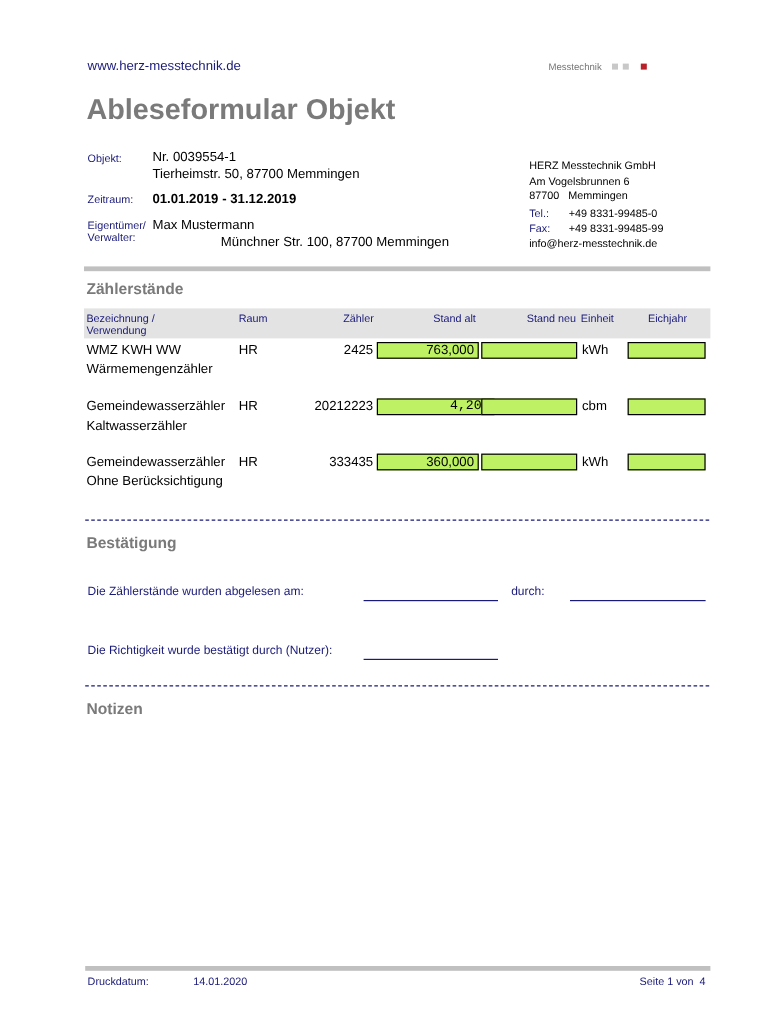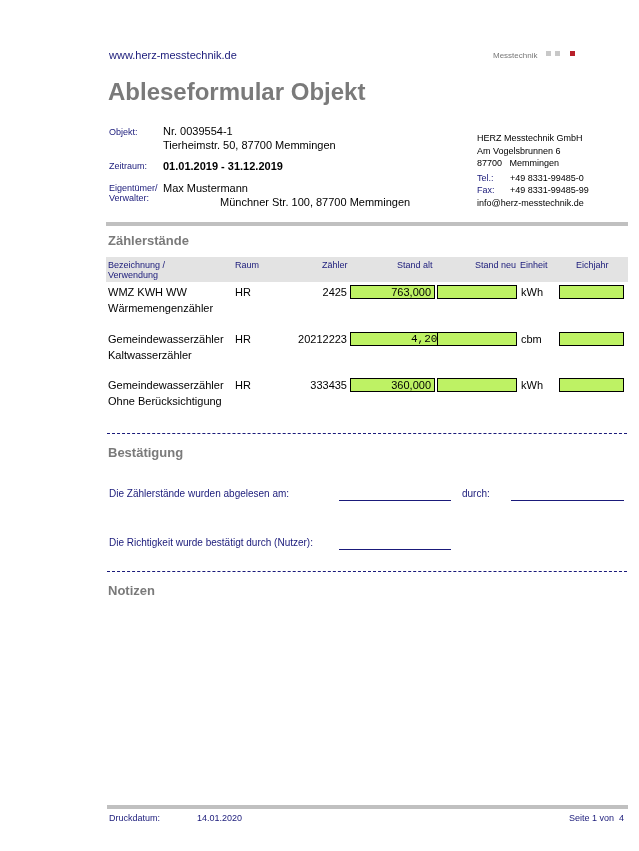--- a/index.html
+++ b/index.html
@@ -1,23 +1,23 @@
 <!DOCTYPE html>
 <html><head>
 <meta charset="utf-8">
 <style>
   html, body { margin: 0; padding: 0; background: #ffffff; }
   body { width: 639px; height: 851px; position: relative; overflow: hidden; font-family: "Liberation Sans", sans-serif; color: #000; }
-  .abs { position: absolute; margin-left: 36px; }
+  .abs { position: absolute; }
   .navy { color: #1a1a7a; }
   .url { left: 73px; top: 49px; font-size: 11px; color: #1a1a7a; }
   .title { left: 72px; top: 78px; font-size: 24px; font-weight: bold; color: #7a7a7a; }
   .logo { left: 457px; top: 50px; width: 125px; }
   .logo-word { font-size: 24px; font-weight: bold; color: #b8202a; letter-spacing: 16px; line-height: 28px; font-family: "DejaVu Sans", sans-serif; }
-  .logo-sub { font-size: 8px; color: #777; margin-top: 1px; display: flex; align-items: flex-start; }
+  .logo-sub { font-size: 8px; color: #777; margin-top: 1px; display: flex; align-items: center; }
   .logo-sq { display: inline-block; width: 5px; height: 5px; margin-left: 4px; }
   .lbl { font-size: 9px; color: #1a1a7a; }
   .val { font-size: 11px; color: #000; line-height: 14px; }
   .company { left: 441px; top: 132px; font-size: 9px; line-height: 12.5px; color: #000; }
   .company .navy { color: #1a1a7a; }
   .rule-gray { height: 4px; background: #c0c0c0; }
   .section-title { font-size: 13px; font-weight: bold; color: #7a7a7a; }
   .thead { left: 70px; top: 257px; width: 522px; height: 25px; background: #e3e3e3; font-size: 9px; color: #1a1a7a; }
   .thead span { position: absolute; line-height: 10px; }
   .row { font-size: 11px; color: #000; }

